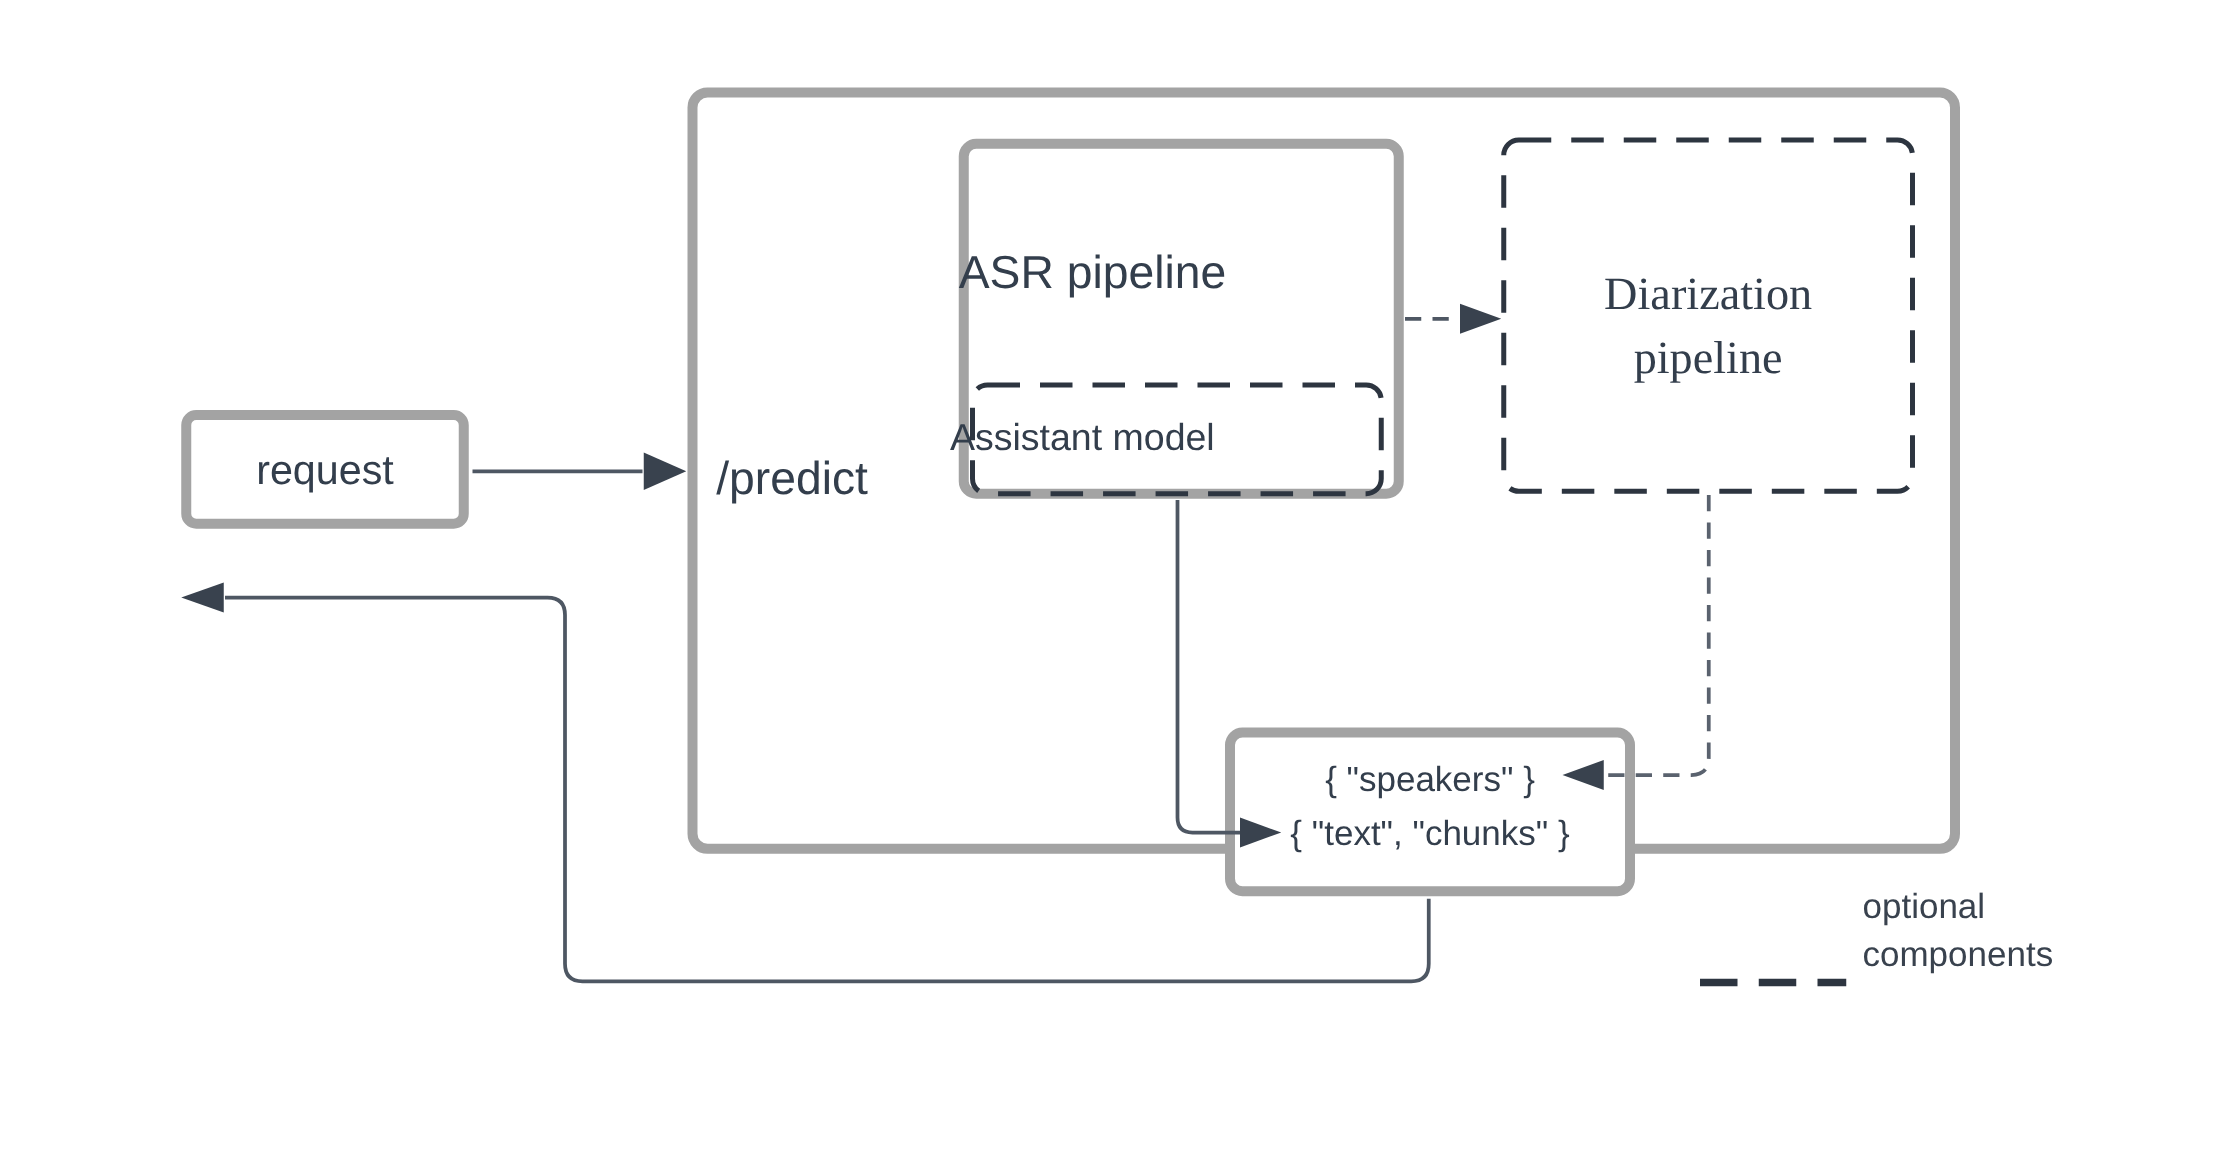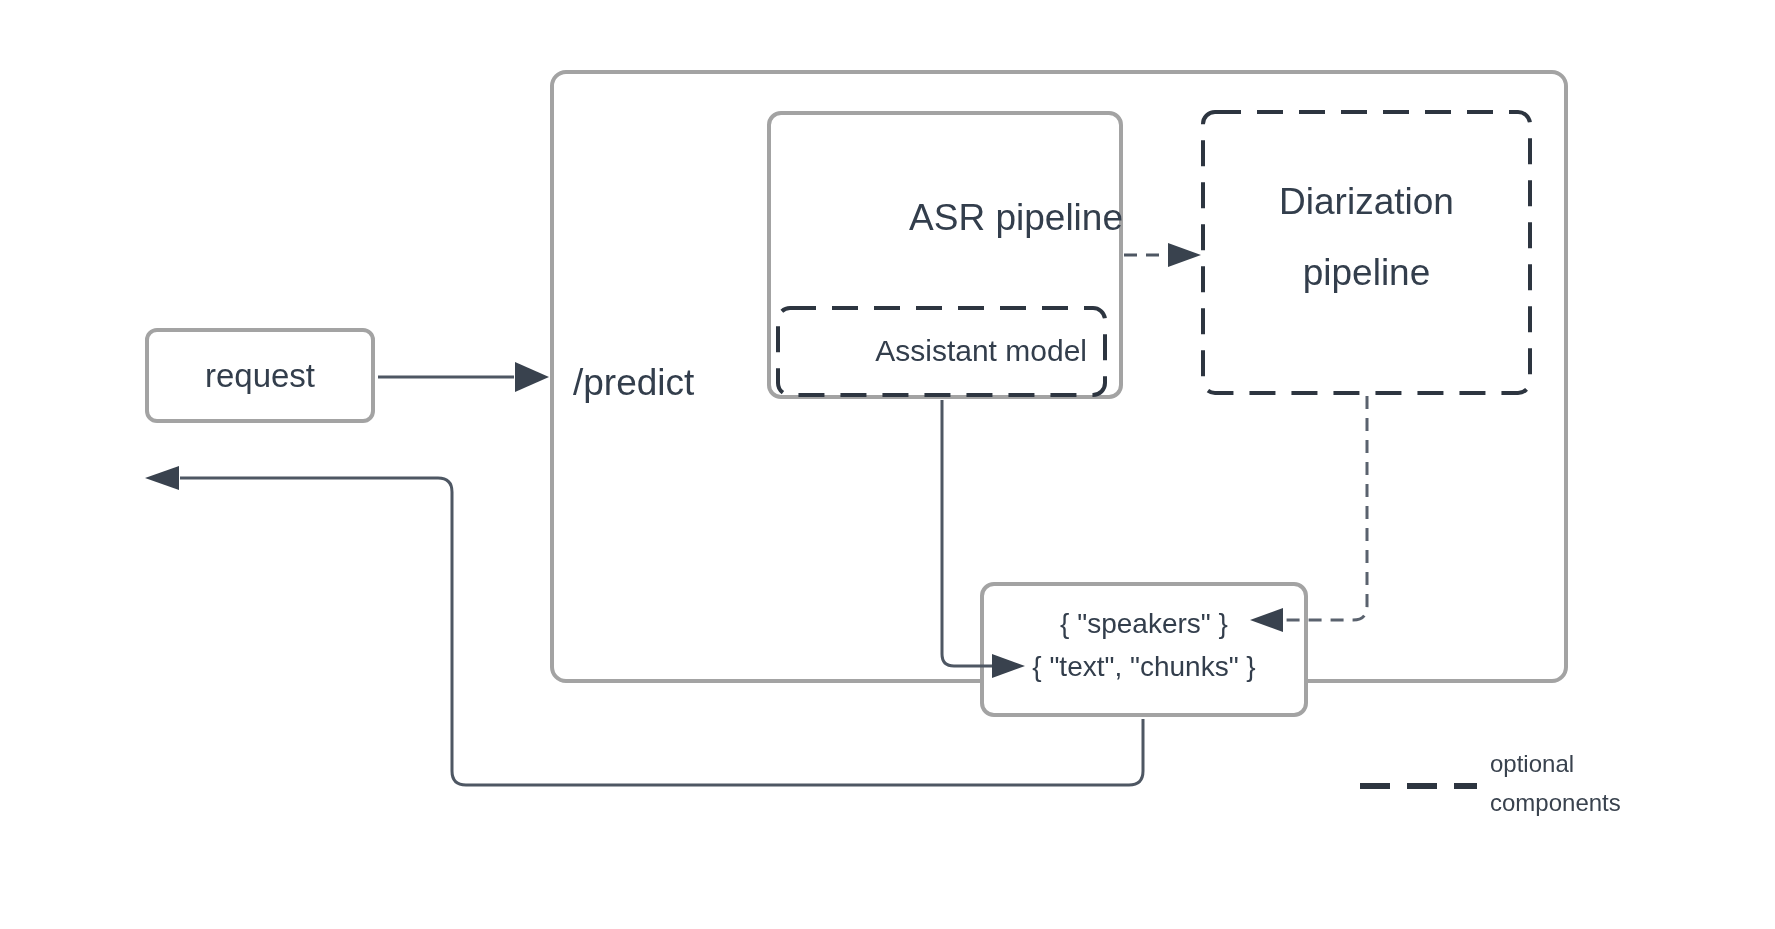--- a/index.html
+++ b/index.html
@@ -15,32 +15,32 @@
     font-family: "Liberation Sans", sans-serif;
     color: #333e4c;
     overflow: hidden;
   }
   .node {
     position: absolute;
     box-sizing: border-box;
     background: #ffffff;
   }
   .solid-border {
-    border: 4px solid #a3a3a3;
+    border: 8px solid #a3a3a3;
     border-radius: 14px;
   }
   .center-flex {
     display: flex;
     align-items: center;
     justify-content: center;
     text-align: center;
   }
   .lbl {
     position: absolute;
-    text-align: right;
+    text-align: left;
     white-space: nowrap;
   }
   #request-box {
     left: 145px; top: 328px; width: 230px; height: 95px;
     font-size: 33px;
     border-radius: 12px;
   }
   #predict-container {
     left: 550px; top: 70px; width: 1018px; height: 613px;
     border-radius: 16px;
@@ -57,40 +57,41 @@
   }
   #asr-label {
     left: 767px; top: 197px; width: 356px;
     font-size: 37px;
   }
   #assistant-label {
     left: 760px; top: 334px; width: 327px;
     font-size: 30px;
   }
   #diarization-label {
-    left: 1203px; top: 96px; width: 327px; height: 281px;
+    left: 1203px; top: 120px; width: 327px; height: 281px;
     position: absolute;
     font-size: 37px;
-    line-height: 71px;
+    line-height: 51px;
+    font-family: Liberation Serif, serif;
   }
   #diarization-label .wrap {
     width: 250px;
     text-align: center;
   }
   #output-box {
     left: 980px; top: 582px; width: 328px; height: 135px;
     flex-direction: column;
     font-size: 28px;
     line-height: 43px;
     padding-bottom: 10px;
   }
   #legend-label {
-    left: 1490px; top: 744px; width: 185px;
+    left: 1490px; top: 705px; width: 185px;
     position: absolute;
-    font-size: 24px;
+    font-size: 28px;
     line-height: 39px;
     text-align: left;
     color: #39424e;
   }
   #wires {
     position: absolute;
     left: 0; top: 0;
     width: 1775px;
     height: 929px;
     pointer-events: none;

